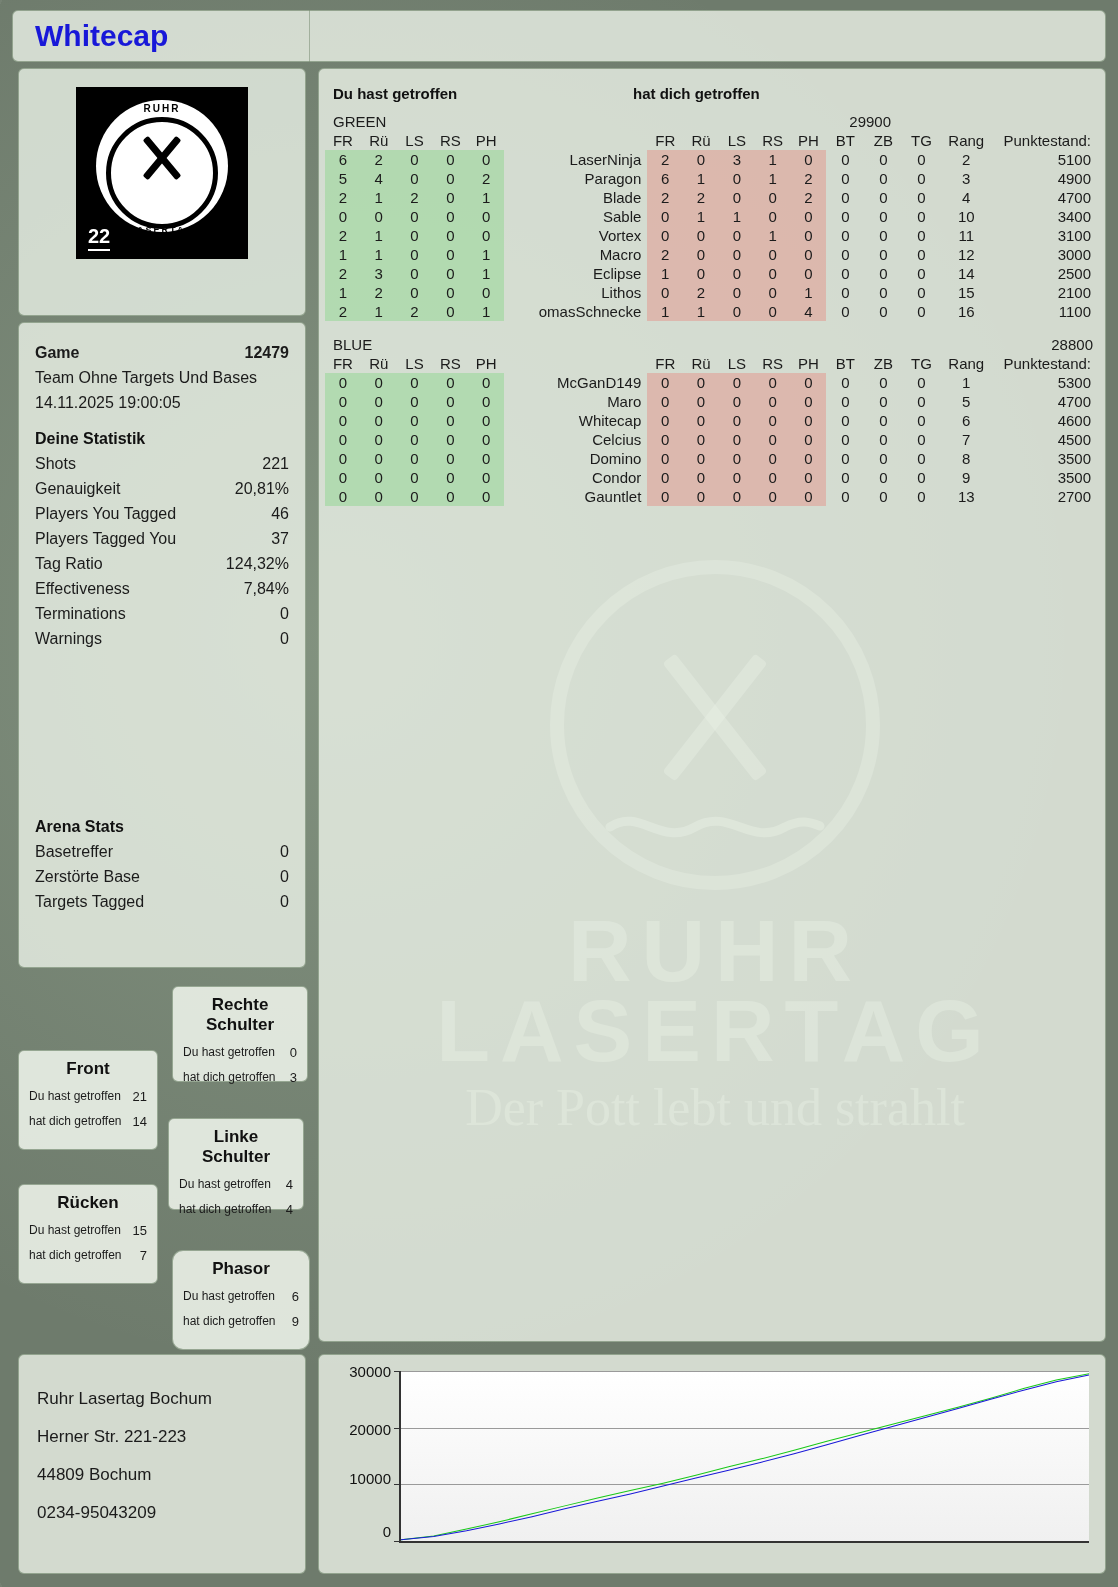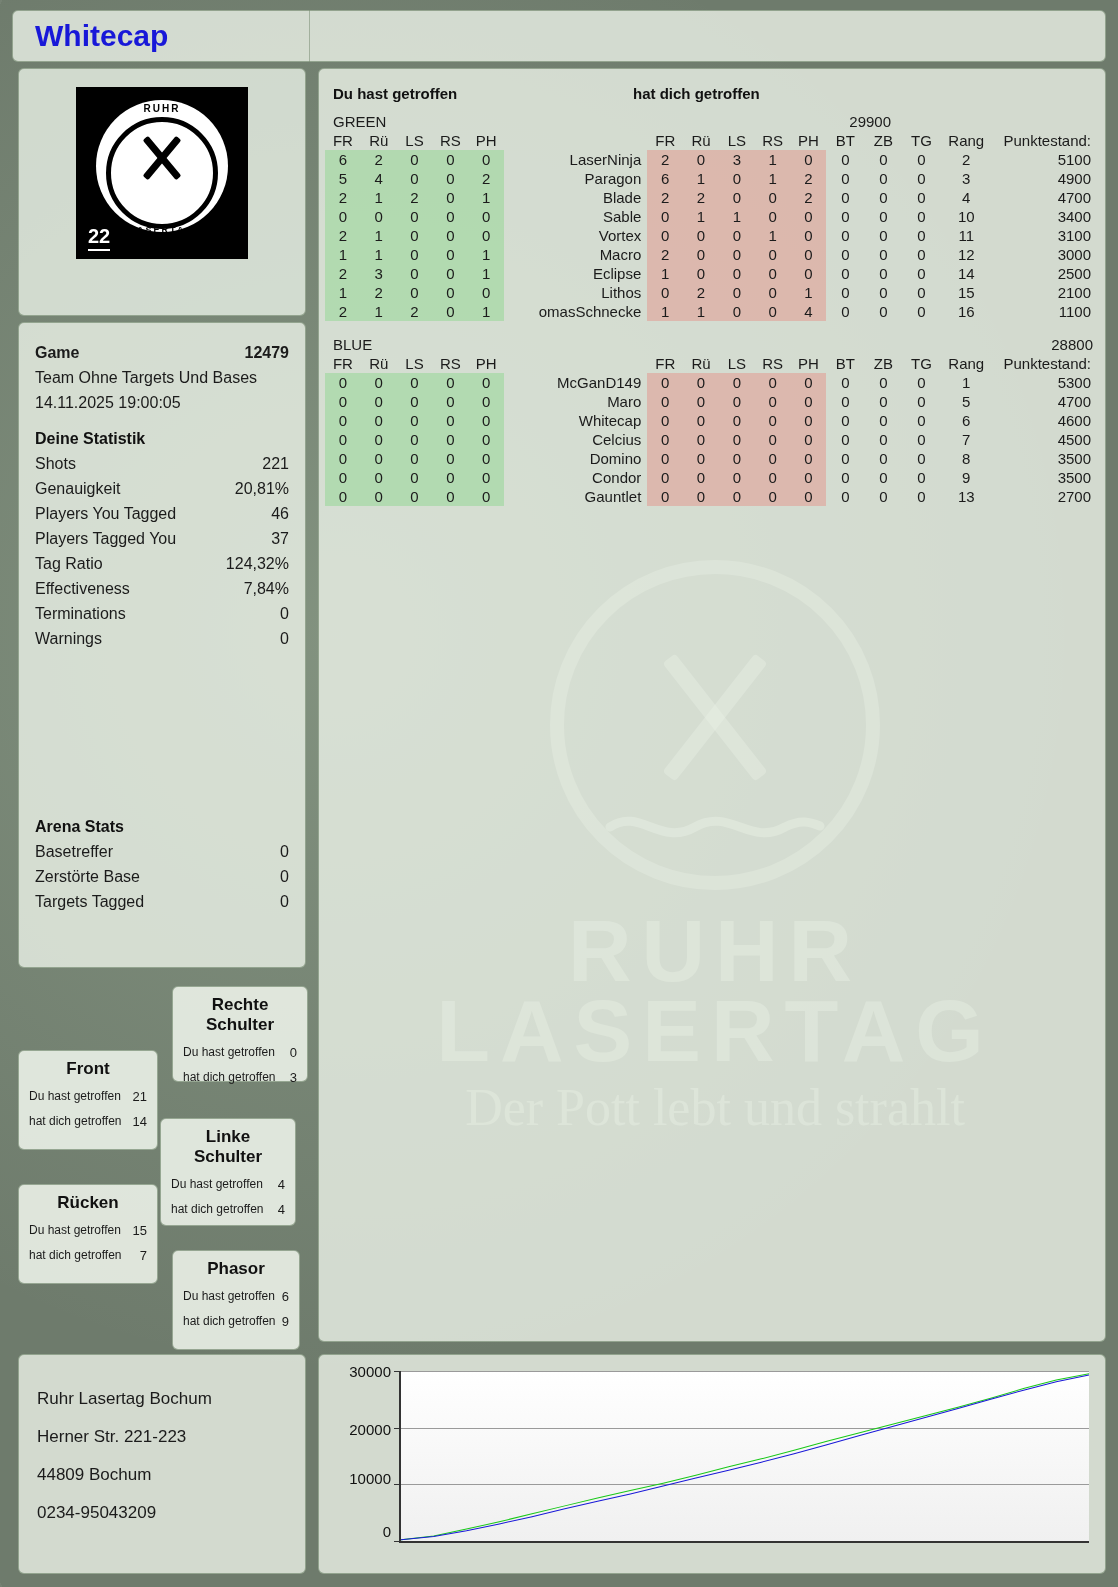--- a/index.html
+++ b/index.html
@@ -91,23 +91,23 @@
   .single { font-size:16px; color:#1b1b1b; margin:7px 0; }
 
   
   .hitpanel { position:absolute; z-index:3; background:rgba(238,244,235,0.88); border:1px solid rgba(120,140,115,0.7); border-radius:6px; padding:8px 10px;margin-top:8px;}
   .hp-title { text-align:center; font-weight:bold; font-size:17px; color:#111; margin-bottom:8px; }
   .hp-row { display:flex; justify-content:space-between; font-size:12px; color:#1b1b1b; margin:10px 0; }
   .hp-row .v { font-size:13px; }
 
   #hp-rs { left:172px; top:978px; width:136px; height:96px; }
   #hp-front { left:18px; top:1042px; width:140px; height:100px; }
-  #hp-ls { left:160px; top:1110px; width:136px; height:108px; }
+  #hp-ls { left:168px; top:1110px; width:136px; height:92px; }
   #hp-back { left:18px; top:1176px; width:140px; height:100px; }
-  #hp-phasor { left:172px; top:1242px; width:128px; height:100px; }
+  #hp-phasor { left:172px; top:1242px; width:138px; height:100px;border-radius:11px; }
 
   #addr-panel { left:18px; top:1354px; width:288px; height:220px; padding:16px 18px; }
   .addr-line { font-size:17px; color:#1b1b1b; margin:18px 0; }
 
   
   #board { left:318px; top:68px; width:788px; height:1274px; padding:12px 6px; }
   .board-head { display:flex; font-size:15px; font-weight:bold; color:#111; padding:4px 0 10px; }
   .board-head .h1 { margin-left:8px; width:300px; }
   .board-head .h2 { margin-left:0px; }
 

